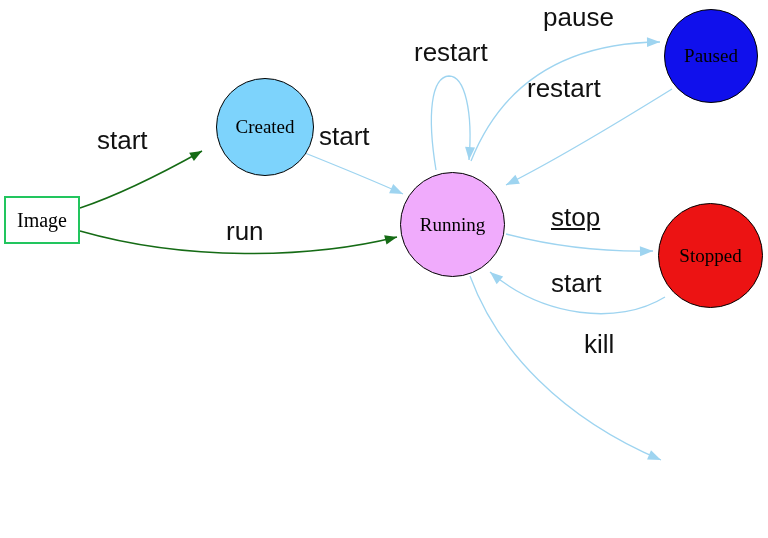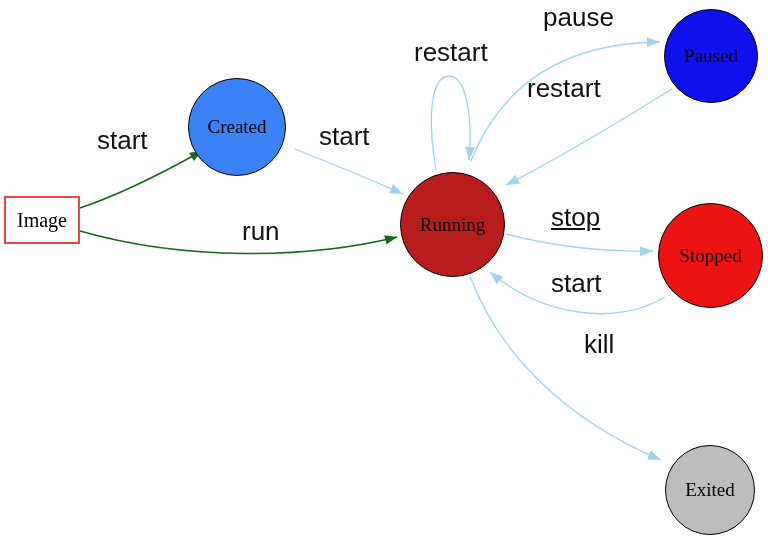--- a/index.html
+++ b/index.html
@@ -39,38 +39,38 @@
     color: #000000;
     text-align: center;
   }
   .circle {
     border: 1.6px solid #000000;
     border-radius: 50%;
   }
   .node-image {
     left: 4px; top: 196px; width: 76px; height: 48px;
     background: #ffffff;
-    border: 2px solid #ef4444;
+    border: 2px solid #22c55e;
     font-size: 20px;
   }
-  .node-created { left: 188px; top: 78px;  width: 98px;  height: 98px;  background: #3b82f6; text-align: center; }
-  .node-running { left: 400px; top: 172px; width: 105px; height: 105px; background: #b91c1c; }
+  .node-created { left: 216px; top: 78px;  width: 98px;  height: 98px;  background: #7dd3fc; text-align: center; }
+  .node-running { left: 400px; top: 172px; width: 105px; height: 105px; background: #f0abfc; }
   .node-paused  { left: 664px; top: 9px;   width: 94px;  height: 94px;  background: #1010ec; }
   .node-stopped { left: 658px; top: 203px; width: 105px; height: 105px; background: #ec1313; }
   .node-exited  { left: 665px; top: 445px; width: 90px;  height: 90px;  background: #bdbdbd; }
   .edge-label {
     position: absolute;
     font-family: "Liberation Sans", sans-serif;
     font-size: 26px;
     line-height: 1.1;
     color: #111111;
     white-space: nowrap;
   }
   .lbl-create   { left: 97px;  top: 126px; }
-  .lbl-run      { left: 226px; top: 217px; margin-left: 16px; }
+  .lbl-run      { left: 226px; top: 217px; }
   .lbl-start1   { left: 319px; top: 122px; }
   .lbl-restart  { left: 414px; top: 38px;  }
   .lbl-pause    { left: 543px; top: 3px;   }
   .lbl-unpause  { left: 527px; top: 74px;  }
   .lbl-stop     { left: 551px; top: 203px; text-decoration: underline; }
   .lbl-start2   { left: 551px; top: 269px; }
   .lbl-kill     { left: 564px; top: 330px; margin-left: 20px; }
 </style>
 </head>
 <body>
@@ -96,21 +96,20 @@
     <path class="edge blue" d="M 506 234 C 556 247, 608 252, 653 251" marker-end="url(#arrow-blue)"></path>
     <path class="edge blue" d="M 665 297 C 618 326, 543 317, 490 272" marker-end="url(#arrow-blue)"></path>
     <path class="edge blue" d="M 470 276 C 497 350, 562 418, 661 460" marker-end="url(#arrow-blue)"></path>
   </svg>
 
   <div class="node node-image">Image</div>
   <div class="node circle node-created">Created</div>
   <div class="node circle node-running">Running</div>
   <div class="node circle node-stopped">Stopped</div>
   <div class="node circle node-paused">Paused</div>
-  <div class="node circle node-exited">Exited</div>
 
   <div class="edge-label lbl-create">start</div>
   <div class="edge-label lbl-run">run</div>
   <div class="edge-label lbl-start1">start</div>
   <div class="edge-label lbl-restart">restart</div>
   <div class="edge-label lbl-pause">pause</div>
   <div class="edge-label lbl-unpause">restart</div>
   <div class="edge-label lbl-stop">stop</div>
   <div class="edge-label lbl-start2">start</div>
   <div class="edge-label lbl-kill">kill</div>

